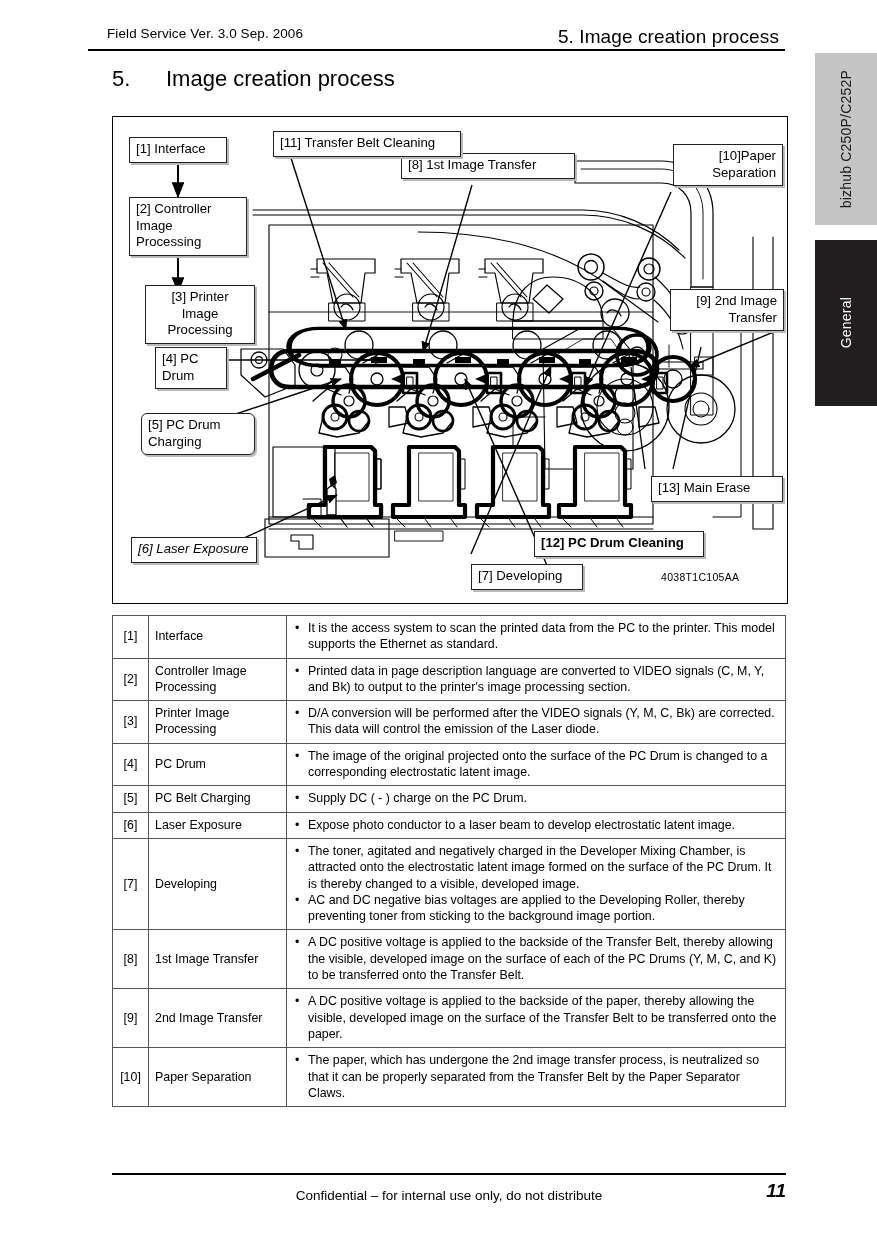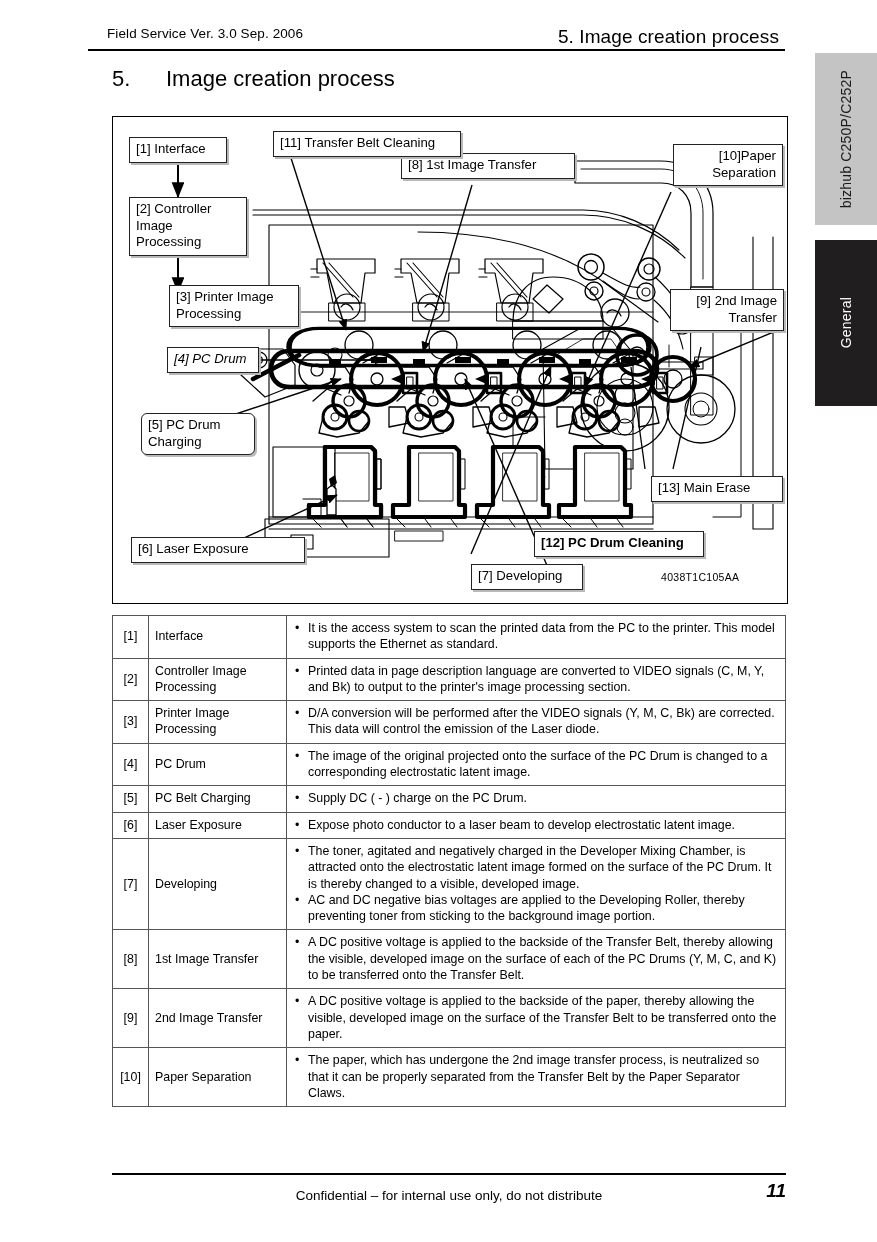--- a/index.html
+++ b/index.html
@@ -275,26 +275,26 @@
 
         <path d="M532 352 L518 250" stroke-width="1.3"></path>
         <path d="M560 352 L588 230" stroke-width="1.3"></path>
       </g>
     </svg>
 
     <div class="cb" id="cb1" style="left:16px;  top:20px;  width:98px;">[1] Interface</div>
     <div class="cb" id="cb2" style="left:16px;  top:80px;  width:118px;">[2] Controller
      Image
      Processing</div>
-    <div class="cb" id="cb3" style="left:56px;  top:168px; width:130px;">[3] Printer Image
+    <div class="cb" id="cb3" style="left:32px;  top:168px; width:110px;text-align:center;">[3] Printer Image
       Processing</div>
-    <div class="cb" id="cb4" style="left:54px;  top:230px; width:92px;font-style:italic;">[4] PC Drum</div>
+    <div class="cb" id="cb4" style="left:42px;  top:230px; width:72px;">[4] PC Drum</div>
     <div class="cb" id="cb5" style="left:28px;  top:296px; width:114px;border-radius:6px;">[5] PC Drum
       Charging</div>
-    <div class="cb" id="cb6" style="left:18px;  top:420px; width:174px;">[6] Laser Exposure</div>
+    <div class="cb" id="cb6" style="left:18px;  top:420px; width:126px;font-style:italic;">[6] Laser Exposure</div>
     <div class="cb" id="cb7" style="left:358px; top:447px; width:112px;">[7] Developing</div>
     <div class="cb" id="cb8" style="left:288px; top:36px;  width:174px;">[8] 1st Image Transfer</div>
     <div class="cb r" id="cb9" style="left:557px;top:172px; width:114px;">[9] 2nd Image
       Transfer</div>
     <div class="cb r" id="cb10" style="left:560px;top:27px; width:110px;">[10]Paper
 Separation</div>
     <div class="cb" id="cb11" style="left:160px; top:14px;  width:188px;">[11] Transfer Belt Cleaning</div>
     <div class="cb" id="cb12" style="left:421px; top:414px; width:170px;font-weight:bold;">[12] PC Drum Cleaning</div>
     <div class="cb" id="cb13" style="left:538px; top:359px; width:132px;">[13] Main Erase</div>
 

